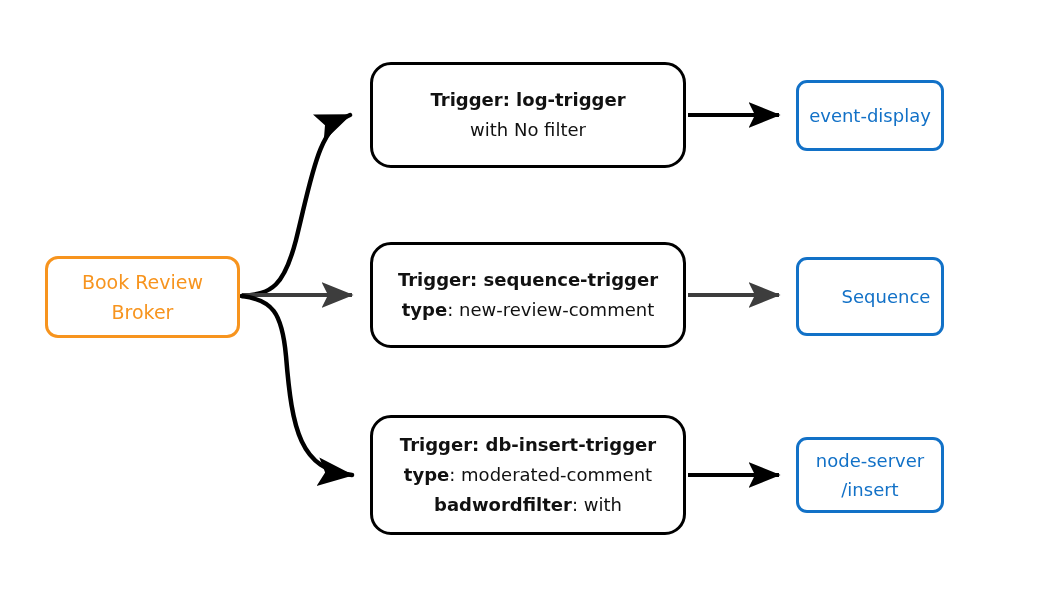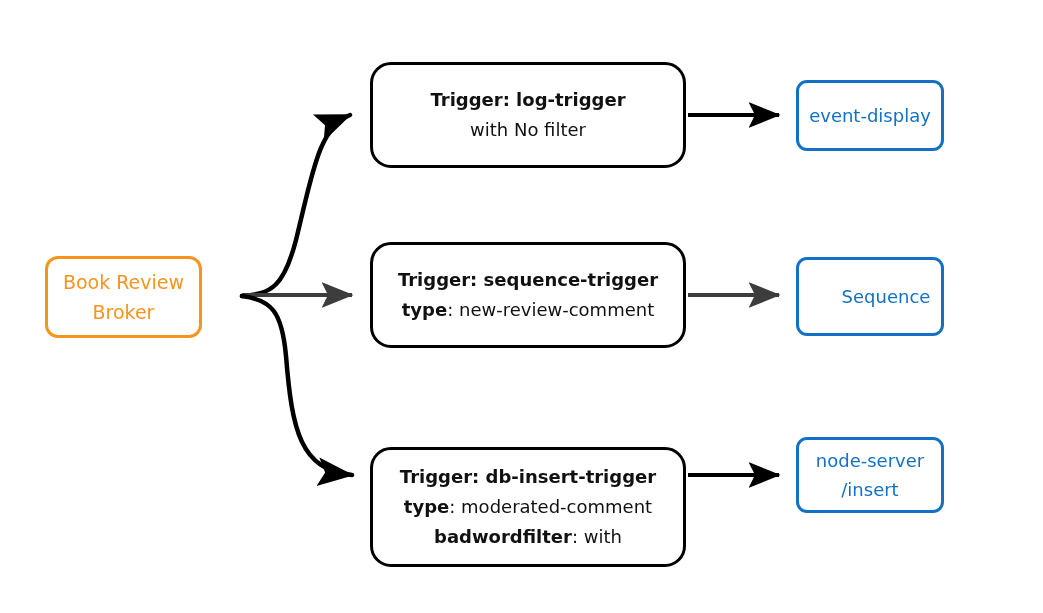--- a/index.html
+++ b/index.html
@@ -35,40 +35,40 @@
     display: flex;
     flex-direction: column;
     align-items: center;
     justify-content: center;
     background: #ffffff;
     text-align: center;
   }
   .node-broker {
     left: 45px;
     top: 256px;
-    width: 157px;
+    width: 195px;
     height: 82px;
     border: 3px solid #f7941e;
     border-radius: 13px;
     color: #f7941e;
     font-size: 19px;
     line-height: 30px;
   }
   .node-trigger {
     left: 370px;
     width: 316px;
     border: 3.5px solid #000000;
     border-radius: 21px;
     color: #111111;
     font-size: 18px;
     line-height: 30px;
   }
   .node-trigger-1 { top: 62px;  height: 106px; }
   .node-trigger-2 { top: 242px; height: 106px; }
-  .node-trigger-3 { top: 415px; height: 120px; margin-top: 32px; }
+  .node-trigger-3 { top: 415px; height: 120px; }
 
   .node-sink {
     left: 796px;
     width: 148px;
     border: 3px solid #1271c7;
     border-radius: 11px;
     color: #1271c7;
     font-size: 18px;
     line-height: 29px;
   }

